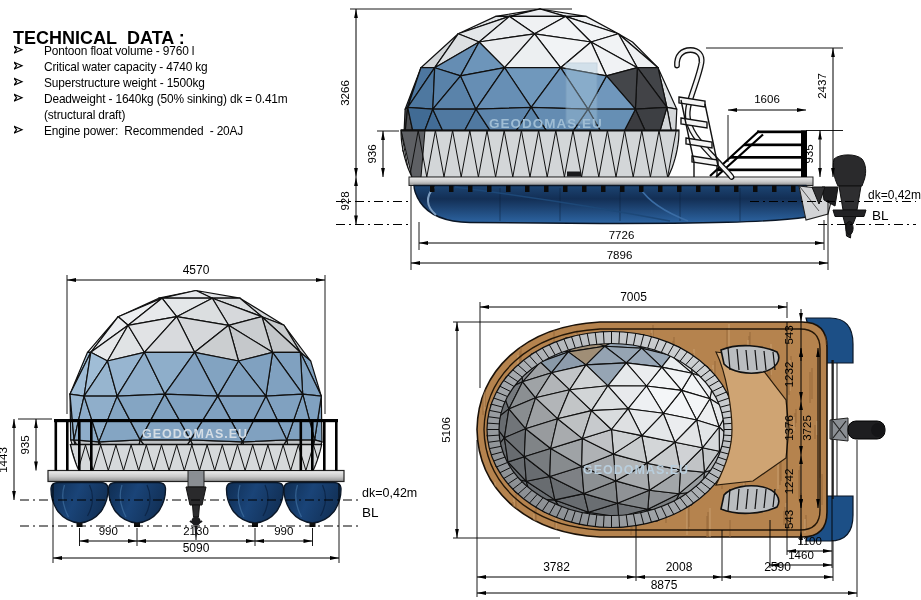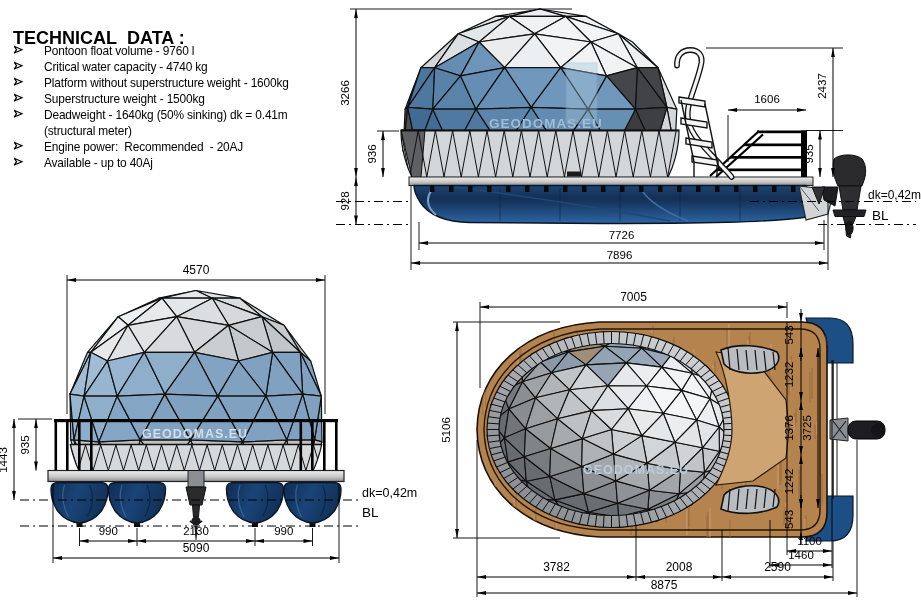--- a/index.html
+++ b/index.html
@@ -990,27 +990,21 @@
 <div style="position:absolute;left:13px;top:27.5px;width:360px;font-weight:bold;font-size:18px;color:#000;font-family:'Liberation Sans',sans-serif">TECHNICAL&nbsp; DATA :</div>
     <div style="position:absolute;left:13px;top:43px;width:360px;font-size:11.9px;color:#000;letter-spacing:-0.15px">
       <div style="position:relative;padding-left:31px;height:16px;line-height:16px"><svg width="10" height="10" style="position:absolute;left:1px;top:2px">
           <path d="M0,1.2 L8,4.7 L0,8.2 L2.6,4.7 Z" fill="#fff" stroke="#000" stroke-width="1.2"></path>
         </svg>Pontoon float volume - 9760 l</div>
       <div style="position:relative;padding-left:31px;height:16px;line-height:16px"><svg width="10" height="10" style="position:absolute;left:1px;top:2px">
           <path d="M0,1.2 L8,4.7 L0,8.2 L2.6,4.7 Z" fill="#fff" stroke="#000" stroke-width="1.2"></path>
         </svg>Critical water capacity - 4740 kg</div>
       <div style="position:relative;padding-left:31px;height:16px;line-height:16px"><svg width="10" height="10" style="position:absolute;left:1px;top:2px">
           <path d="M0,1.2 L8,4.7 L0,8.2 L2.6,4.7 Z" fill="#fff" stroke="#000" stroke-width="1.2"></path>
-        </svg>Platform without superstructure weight - 1600kg</div>
-      <div style="position:relative;padding-left:31px;height:16px;line-height:16px"><svg width="10" height="10" style="position:absolute;left:1px;top:2px">
-          <path d="M0,1.2 L8,4.7 L0,8.2 L2.6,4.7 Z" fill="#fff" stroke="#000" stroke-width="1.2"></path>
         </svg>Superstructure weight - 1500kg</div>
       <div style="position:relative;padding-left:31px;height:16px;line-height:16px"><svg width="10" height="10" style="position:absolute;left:1px;top:2px">
           <path d="M0,1.2 L8,4.7 L0,8.2 L2.6,4.7 Z" fill="#fff" stroke="#000" stroke-width="1.2"></path>
         </svg>Deadweight - 1640kg (50% sinking) dk = 0.41m</div>
-      <div style="position:relative;padding-left:31px;height:16px;line-height:16px">(structural meter)</div>
+      <div style="position:relative;padding-left:31px;height:16px;line-height:16px">(structural draft)</div>
       <div style="position:relative;padding-left:31px;height:16px;line-height:16px"><svg width="10" height="10" style="position:absolute;left:1px;top:2px">
           <path d="M0,1.2 L8,4.7 L0,8.2 L2.6,4.7 Z" fill="#fff" stroke="#000" stroke-width="1.2"></path>
         </svg>Engine power:&nbsp; Recommended&nbsp; - 20AJ</div>
-      <div style="position:relative;padding-left:31px;height:16px;line-height:16px"><svg width="10" height="10" style="position:absolute;left:1px;top:2px">
-          <path d="M0,1.2 L8,4.7 L0,8.2 L2.6,4.7 Z" fill="#fff" stroke="#000" stroke-width="1.2"></path>
-        </svg>Available - up to 40Aj</div>
     </div>
 </div>
 </body></html>

